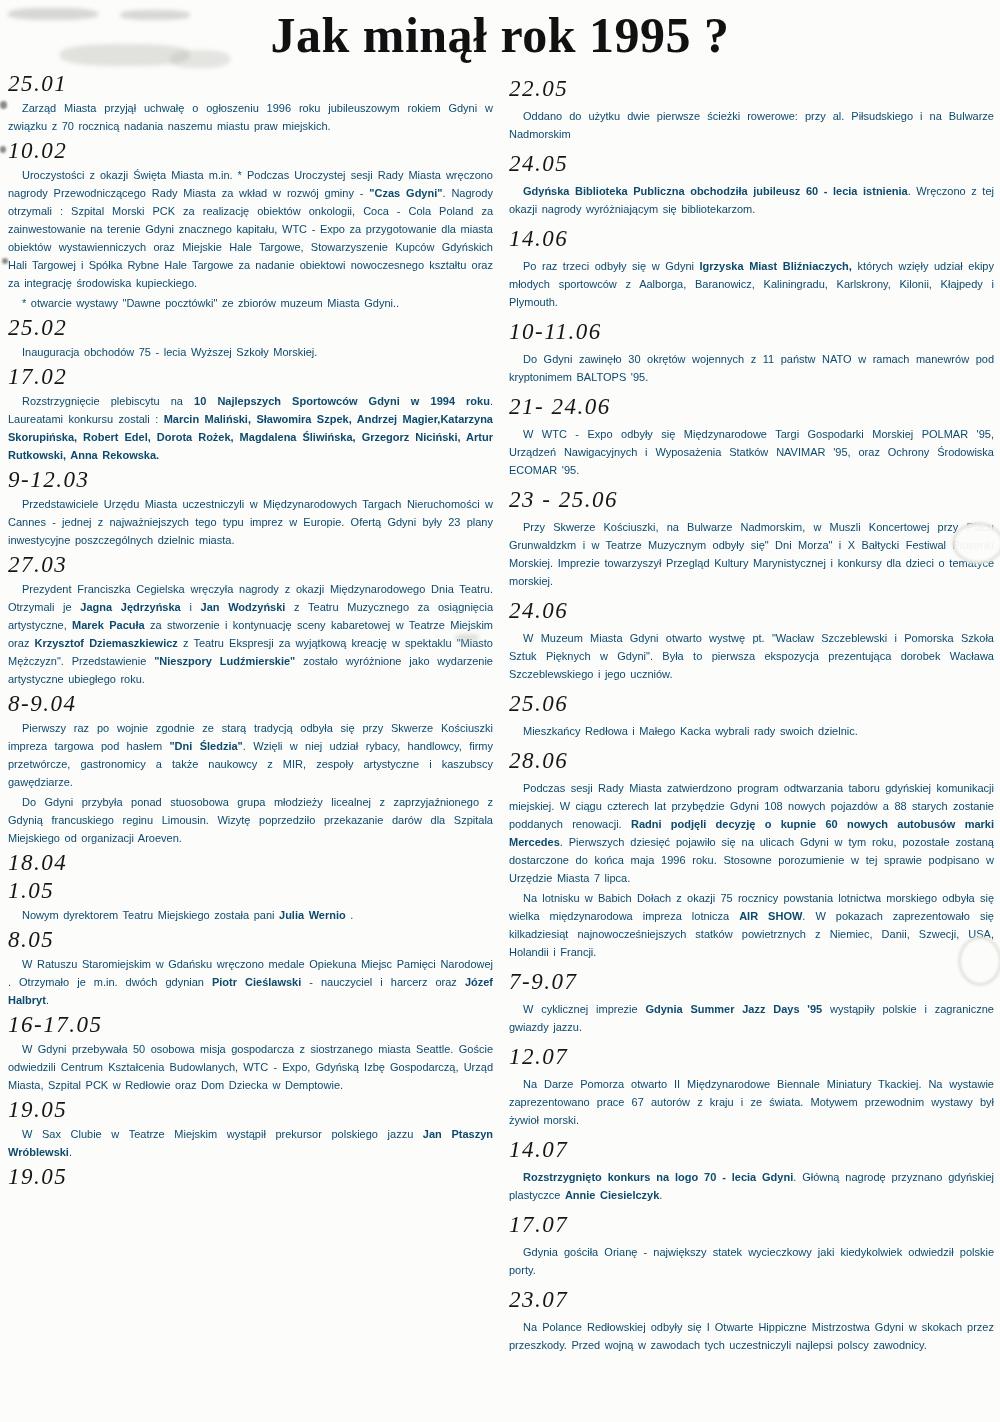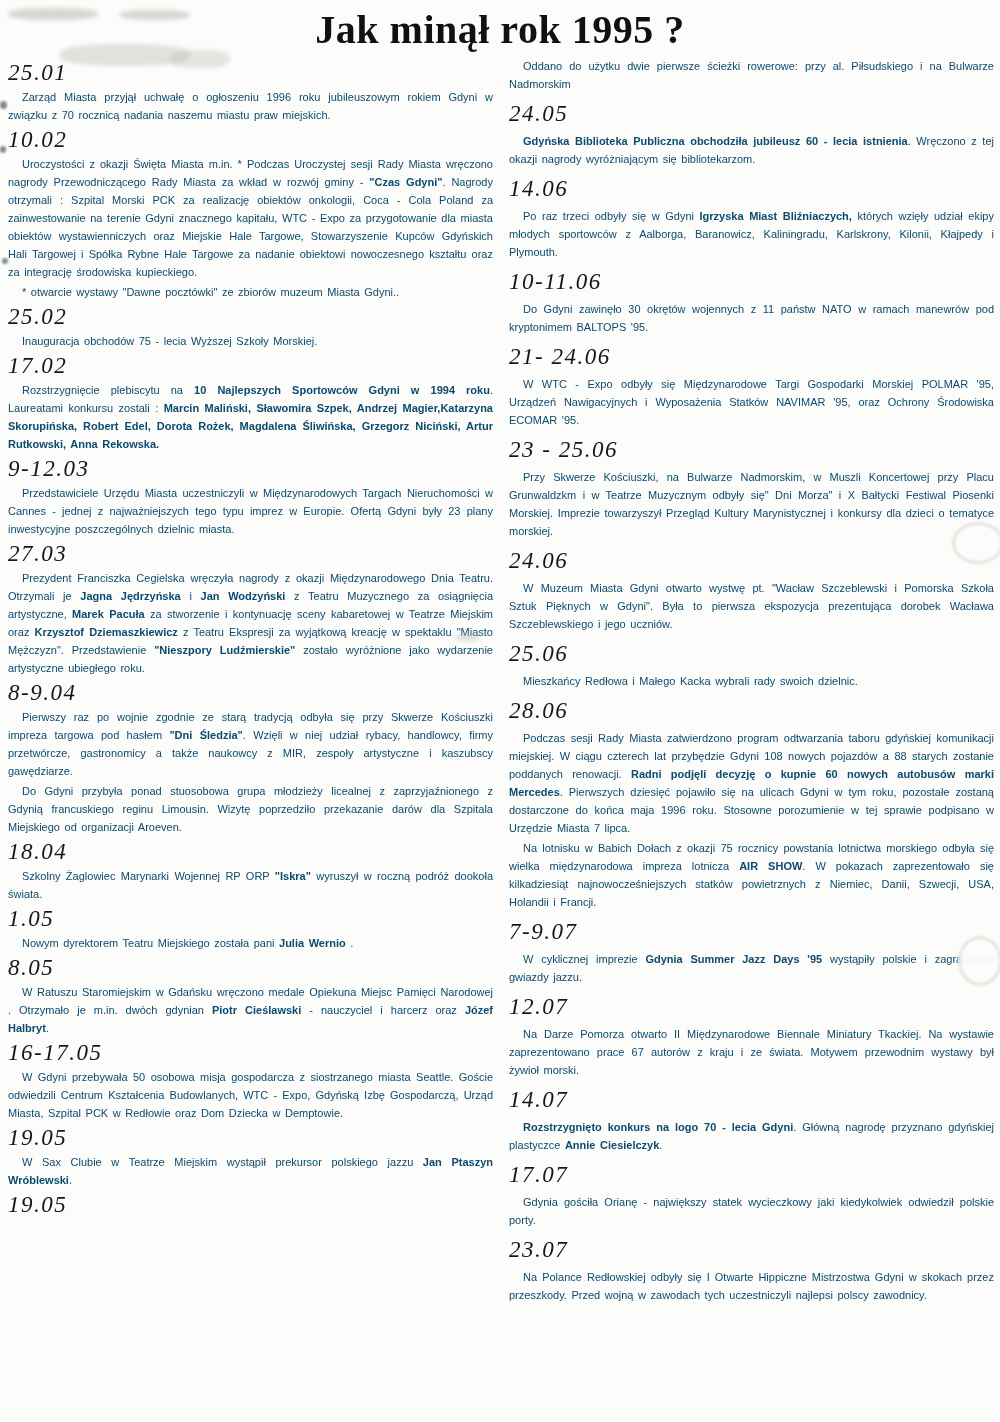--- a/index.html
+++ b/index.html
@@ -9,21 +9,21 @@
     background: #fcfcfa;
     position: relative;
     overflow: hidden;
     font-family: "Liberation Sans", sans-serif;
     color: #1b1b1b;
   }
   .page { position: relative; width: 1000px; height: 1422px; }
   .page-title {
     font-family: "Liberation Serif", serif;
     font-weight: bold;
-    font-size: 40px;
+    font-size: 50px;
     letter-spacing: 0.5px;
     text-align: center;
     color: #111;
     margin: 6px 0 4px 0;
   }
   .columns {
     display: flex;
     justify-content: space-between;
     padding: 0 6px 0 8px;
     gap: 16px;
@@ -82,32 +82,32 @@
         <h2 class="date-heading">17.02</h2>
         <p class="event-paragraph"><span class="">Rozstrzygnięcie plebiscytu na </span><span class="bold">10 Najlepszych Sportowców Gdyni w 1994 roku</span><span class="">. Laureatami konkursu zostali : </span><span class="bold">Marcin Maliński, Sławomira Szpek, Andrzej Magier,Katarzyna Skorupińska, Robert Edel, Dorota Rożek, Magdalena Śliwińska, Grzegorz Niciński, Artur Rutkowski, Anna Rekowska.</span></p>
         <h2 class="date-heading">9-12.03</h2>
         <p class="event-paragraph"><span class="">Przedstawiciele Urzędu Miasta uczestniczyli w Międzynarodowych Targach Nieruchomości w Cannes - jednej z najważniejszych tego typu imprez w Europie. Ofertą Gdyni były 23 plany inwestycyjne poszczególnych dzielnic miasta.</span></p>
         <h2 class="date-heading">27.03</h2>
         <p class="event-paragraph"><span class="">Prezydent Franciszka Cegielska wręczyła nagrody z okazji Międzynarodowego Dnia Teatru. Otrzymali je </span><span class="bold">Jagna Jędrzyńska</span><span class=""> i </span><span class="bold">Jan Wodzyński</span><span class=""> z Teatru Muzycznego za osiągnięcia artystyczne, </span><span class="bold">Marek Pacuła</span><span class=""> za stworzenie i kontynuację sceny kabaretowej w Teatrze Miejskim oraz </span><span class="bold">Krzysztof Dziemaszkiewicz</span><span class=""> z Teatru Ekspresji za wyjątkową kreację w spektaklu "Miasto Mężczyzn". Przedstawienie </span><span class="bold">"Nieszpory Ludźmierskie"</span><span class=""> zostało wyróżnione jako wydarzenie artystyczne ubiegłego roku.</span></p>
         <h2 class="date-heading">8-9.04</h2>
         <p class="event-paragraph"><span class="">Pierwszy raz po wojnie zgodnie ze starą tradycją odbyła się przy Skwerze Kościuszki impreza targowa pod hasłem </span><span class="bold">"Dni Śledzia"</span><span class="">. Wzięli w niej udział rybacy, handlowcy, firmy przetwórcze, gastronomicy a także naukowcy z MIR, zespoły artystyczne i kaszubscy gawędziarze.</span></p>
         <p class="event-paragraph"><span class="">Do Gdyni przybyła ponad stuosobowa grupa młodzieży licealnej z zaprzyjaźnionego z Gdynią francuskiego reginu Limousin. Wizytę poprzedziło przekazanie darów dla Szpitala Miejskiego od organizacji Aroeven.</span></p>
         <h2 class="date-heading">18.04</h2>
-        <p class="event-paragraph"><span class="">Szkolny Żaglowiec Marynarki Wojennej RP ORP </span><span class="bold">"Iskra"</span><span class=""> wyruszył w roczną podróż dookoła świata.</span></p>
         <h2 class="date-heading">1.05</h2>
         <p class="event-paragraph"><span class="">Nowym dyrektorem Teatru Miejskiego została pani </span><span class="bold">Julia Wernio</span><span class=""> .</span></p>
         <h2 class="date-heading">8.05</h2>
         <p class="event-paragraph"><span class="">W Ratuszu Staromiejskim w Gdańsku wręczono medale Opiekuna Miejsc Pamięci Narodowej . Otrzymało je m.in. dwóch gdynian </span><span class="bold">Piotr Cieślawski</span><span class=""> - nauczyciel i harcerz oraz </span><span class="bold">Józef Halbryt</span><span class="">.</span></p>
         <h2 class="date-heading">16-17.05</h2>
         <p class="event-paragraph"><span class="">W Gdyni przebywała 50 osobowa misja gospodarcza z siostrzanego miasta Seattle. Goście odwiedzili Centrum Kształcenia Budowlanych, WTC - Expo, Gdyńską Izbę Gospodarczą, Urząd Miasta, Szpital PCK w Redłowie oraz Dom Dziecka w Demptowie.</span></p>
         <h2 class="date-heading">19.05</h2>
         <p class="event-paragraph"><span class="">W Sax Clubie w Teatrze Miejskim wystąpił prekursor polskiego jazzu </span><span class="bold">Jan Ptaszyn Wróblewski</span><span class="">.</span></p>
         <h2 class="date-heading">19.05</h2>
       </div>
     <div class="column column2">
+        <h2 class="date-heading">22.05</h2>
         <p class="event-paragraph"><span class="">Oddano do użytku dwie pierwsze ścieżki rowerowe: przy al. Piłsudskiego i na Bulwarze Nadmorskim</span></p>
         <h2 class="date-heading">24.05</h2>
         <p class="event-paragraph"><span class="bold">Gdyńska Biblioteka Publiczna obchodziła jubileusz 60 - lecia istnienia</span><span class="">. Wręczono z tej okazji nagrody wyróżniającym się bibliotekarzom.</span></p>
         <h2 class="date-heading">14.06</h2>
         <p class="event-paragraph"><span class="">Po raz trzeci odbyły się w Gdyni </span><span class="bold">Igrzyska Miast Bliźniaczych,</span><span class=""> których wzięły udział ekipy młodych sportowców z Aalborga, Baranowicz, Kaliningradu, Karlskrony, Kilonii, Kłajpedy i Plymouth.</span></p>
         <h2 class="date-heading">10-11.06</h2>
         <p class="event-paragraph"><span class="">Do Gdyni zawinęło 30 okrętów wojennych z 11 państw NATO w ramach manewrów pod kryptonimem BALTOPS '95.</span></p>
         <h2 class="date-heading">21- 24.06</h2>
         <p class="event-paragraph"><span class="">W WTC - Expo odbyły się Międzynarodowe Targi Gospodarki Morskiej POLMAR '95, Urządzeń Nawigacyjnych i Wyposażenia Statków NAVIMAR '95, oraz Ochrony Środowiska ECOMAR '95.</span></p>
         <h2 class="date-heading">23 - 25.06</h2>

